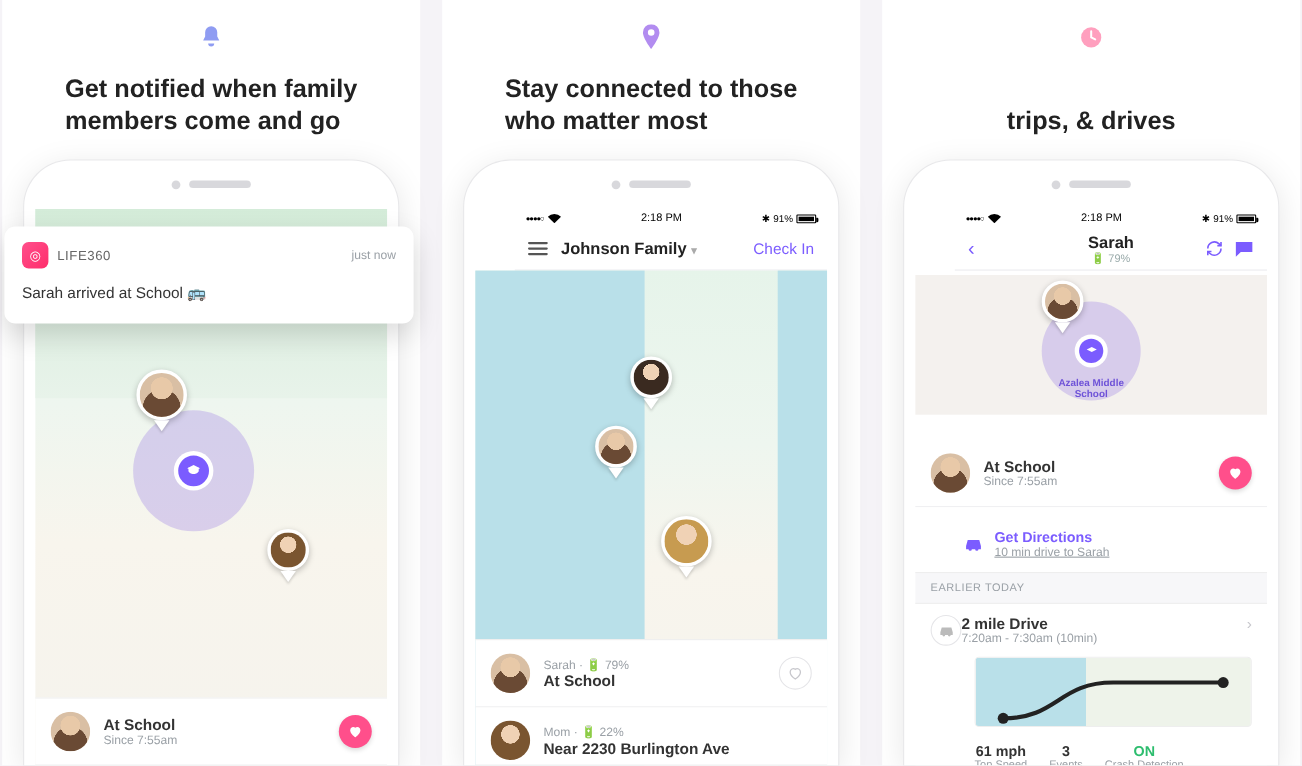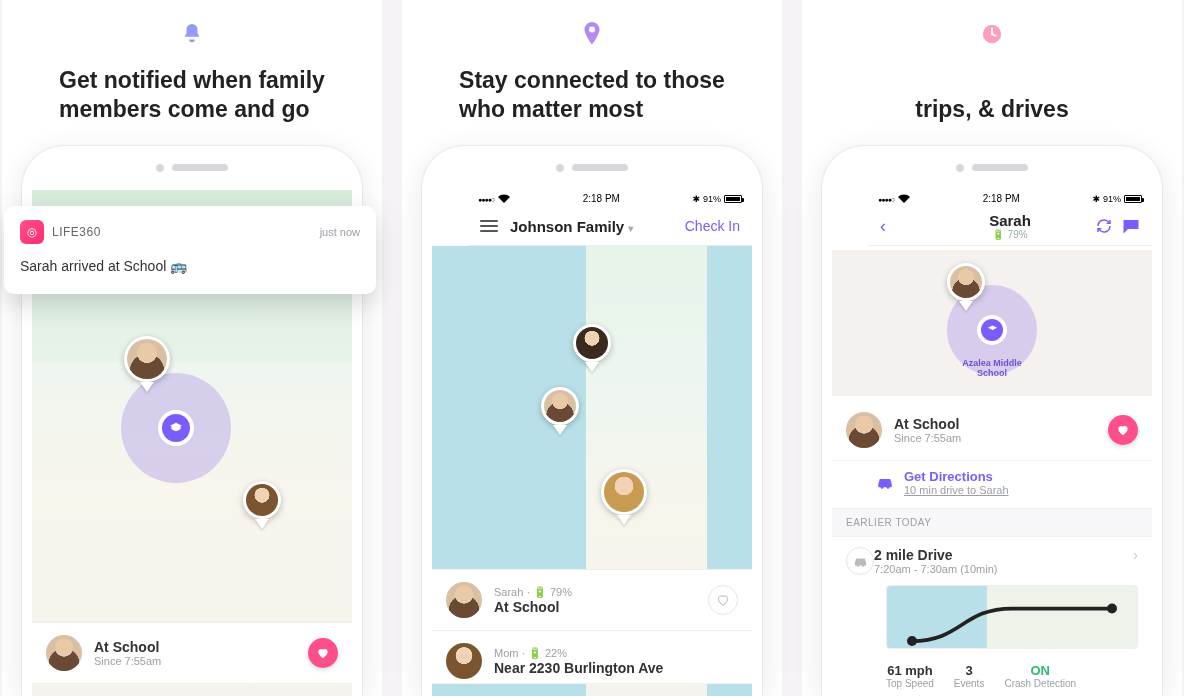--- a/index.html
+++ b/index.html
@@ -42,21 +42,21 @@
   .avatar-pin .tail { width:0;height:0;border-left:7px solid transparent;border-right:7px solid transparent;border-top:10px solid #fff; margin:0 auto; filter:drop-shadow(0 2px 1px rgba(0,0,0,0.15));}
   .avatar-pin.small .bubble { width:38px; height:38px;}
   .face { width:100%; height:100%; background:radial-gradient(circle at 50% 35%, #e8c9a8 0 30%, transparent 31%), radial-gradient(circle at 50% 80%, #6a4a34 0 45%, transparent 46%), #d9bfa4; }
   .face2 { background:radial-gradient(circle at 50% 35%, #f0d2b5 0 28%, transparent 29%), #3a2a20;}
   .face3 { background:radial-gradient(circle at 50% 35%, #f0d2b5 0 28%, transparent 29%), #c79b50;}
   .face4 { background:radial-gradient(circle at 50% 35%, #f0d2b5 0 28%, transparent 29%), #7a5530;}
 
   .pulse { position:absolute; width:110px; height:110px; border-radius:50%; background:rgba(180,160,230,0.45); transform:translate(-50%,-50%); }
   .school-dot { position:absolute; width:28px; height:28px; border-radius:50%; background:#7b5cff; transform:translate(-50%,-50%); box-shadow:0 0 0 4px #fff; display:flex; align-items:center; justify-content:center; color:#fff; font-size:12px;}
 
-  .card { position:absolute; left:0; right:0; bottom:12px; background:#fff; border-top:1px solid #eee; }
+  .card { position:absolute; left:0; right:0; bottom:0; background:#fff; border-top:1px solid #eee; }
   .row { display:flex; align-items:center; padding:12px 14px; gap:12px; border-bottom:1px solid #f0f0f2;}
   .row .avatar { width:36px; height:36px; border-radius:50%; overflow:hidden; flex:none;}
   .row .txt { flex:1;}
   .row .title { font-size:14px; font-weight:600; color:#333;}
   .row .sub { font-size:11px; color:#9aa0a6;}
   .heart { width:30px; height:30px; border-radius:50%; background:#ff4f8b; box-shadow:0 2px 5px rgba(0,0,0,0.15); display:flex; align-items:center; justify-content:center; color:#fff; font-size:13px; flex:none;}
   .circle-btn { width:30px; height:30px; border-radius:50%; border:1px solid #e5e5e8; display:flex; align-items:center; justify-content:center; color:#bbb; flex:none;}
 
   .notif { position:absolute; left:2px; right:6px; top:206px; background:#fff; border-radius:10px; box-shadow:0 10px 26px rgba(0,0,0,0.15); padding:14px 16px 20px; z-index:20;}
   .notif .hdr { display:flex; align-items:center; gap:8px;}
@@ -70,21 +70,21 @@
   .icon-sync { color:#7b5cff; font-size:16px;}
   .icon-chat, .icon-chat svg { color:#7b5cff; }
   .sec-label { font-size:10px; letter-spacing:0.5px; color:#9aa0a6; padding:8px 14px; background:#f7f7f9; border-top:1px solid #eee; border-bottom:1px solid #eee;}
   .timeline-row { display:flex; align-items:flex-start; padding:10px 14px 6px;}
   .timeline-icon { width:28px; height:28px; border-radius:50%; border:1px solid #e5e5e8; display:flex; align-items:center; justify-content:center; color:#bbb; font-size:13px; flex:none;}
   .mini-map { margin:4px 14px 8px 54px; height:64px; border:1px solid #eee; border-radius:4px; background:linear-gradient(90deg,#b9e0e9 0 40%, #eef3ea 40% 100%); position:relative;}
   .stats { display:flex; padding:6px 14px 10px 54px; gap:20px;}
   .stat { text-align:center; font-size:10px; color:#9aa0a6;}
   .stat b { display:block; font-size:13px; color:#333; font-weight:700;}
   .stat.on b { color:#2dbd6e;}
-  .directions-row { display:flex; align-items:center; gap:10px; padding:8px 14px 12px 58px; }
+  .directions-row { display:flex; align-items:center; gap:10px; padding:8px 14px 12px 58px;margin-top:12px; }
   .directions-row .title { font-size:13px; font-weight:700; color:#7b5cff;}
   .directions-row .sub { font-size:11px; color:#9aa0a6;text-decoration:underline;}
   .car-icon { width:18px; color:#7b5cff; flex:none; font-size:14px;}
 
   .place-label { font-size:9px; font-weight:700; color:#6e52d8; text-align:center;}
   .chev-right { color:#c7c7cc; font-size:14px; flex:none; }
 
   svg { display:block;}
 </style>
 </head>
@@ -301,21 +301,21 @@
               </svg>
           </span>
           <span class="icon-chat">
             <svg width="18" height="16" viewBox="0 0 24 20" fill="#7b5cff">
                 <path d="M2 2h20v12H8l-6 6z"></path>
               </svg>
           </span>
         </div>
       </div>
 
-      <div class="map" style="position:absolute; top:60px; left:0; right:0; height:146px; background:#f4f1ee;">
+      <div class="map" style="position:absolute; top:60px; left:0; right:0; height:127px; background:#f4f1ee;">
         <div class="pulse" style="left:50%; top:55%; width:90px;height:90px;"></div>
         <div class="school-dot" style="left:50%; top:55%; width:22px;height:22px;">
           <svg width="11" height="11" viewBox="0 0 24 24" fill="#fff">
               <path d="M12 3L2 8l10 5 10-5-10-5z"></path>
             </svg>
         </div>
         <div class="avatar-pin small" style="left:42%; top:42%;">
             <div class="bubble">
               <div class="face" style="width:100%;height:100%"></div>
             </div>

